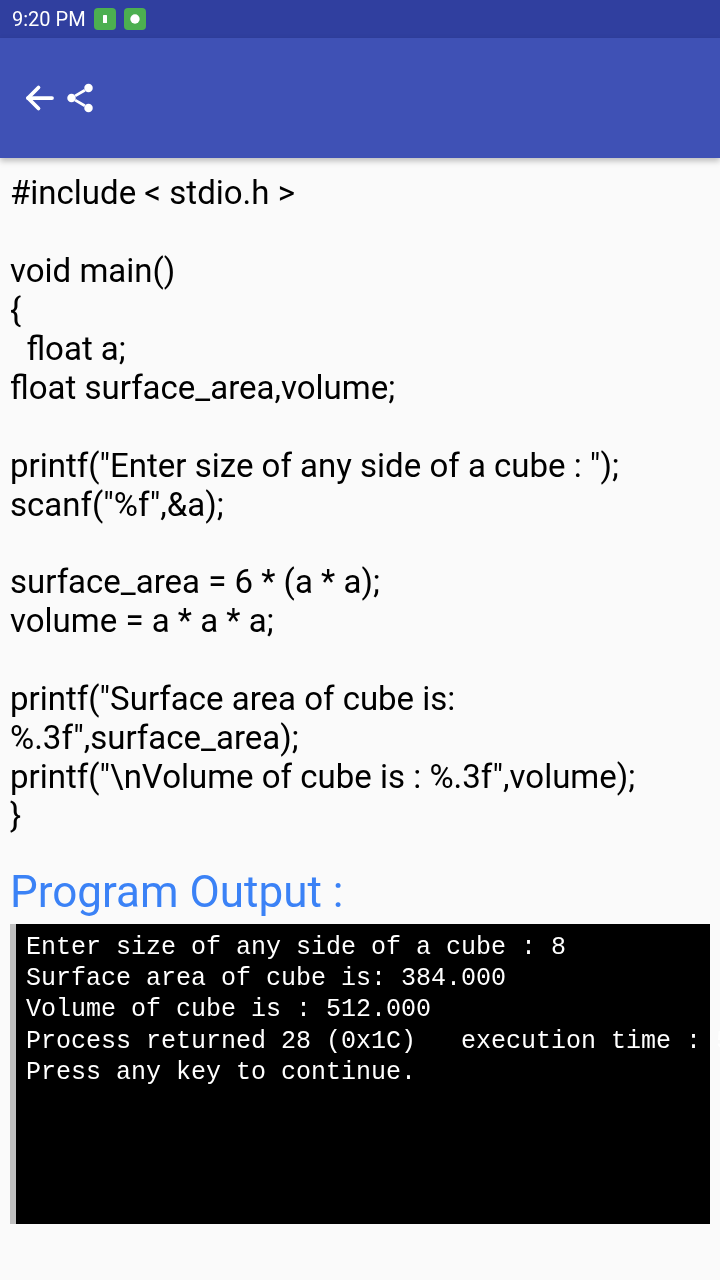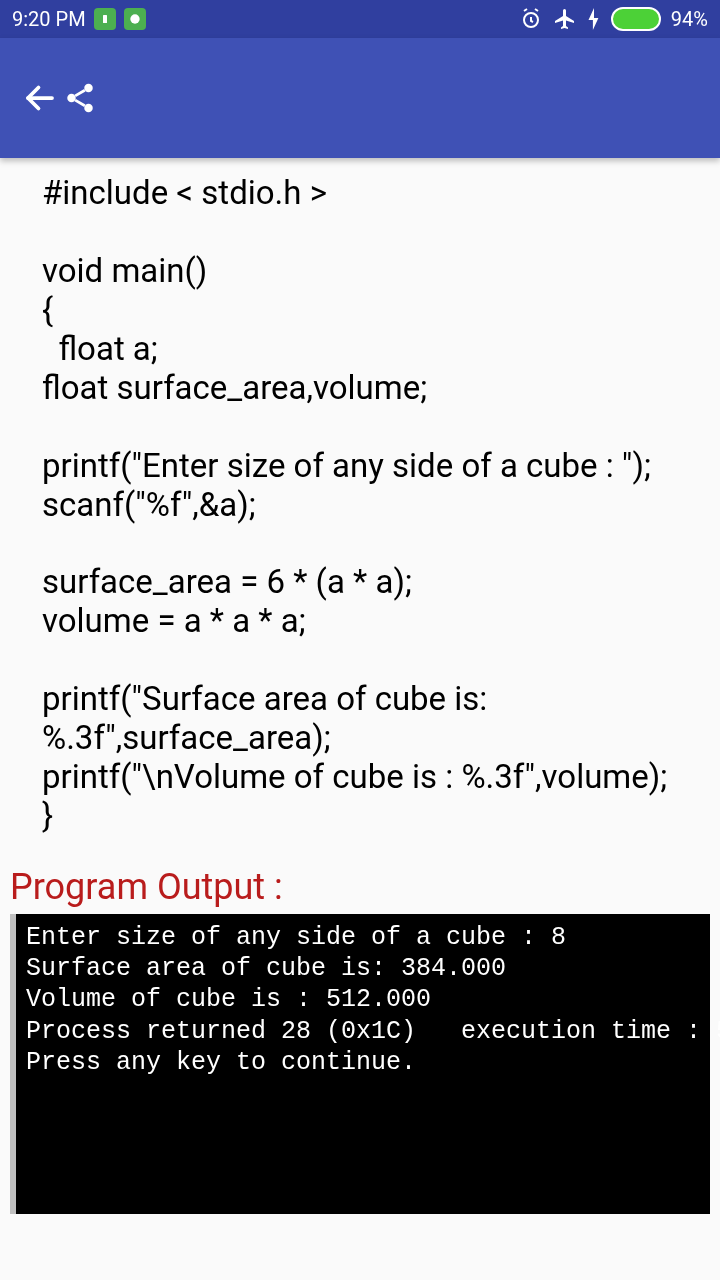--- a/index.html
+++ b/index.html
@@ -52,25 +52,24 @@
   .content {
     padding: 16px 10px;
   }
   .code {
     font-family: Roboto, Arial, sans-serif;
     font-size: 33px;
     line-height: 1.18;
     color: #000;
     white-space: pre-wrap;
     word-wrap: break-word;
-    margin-left: 32px;
   }
   .output-heading {
-    font-size: 36px;
-    color: #b91c1c;
+    font-size: 44px;
+    color: #3b82f6;
     margin-top: 30px;
     margin-bottom: 6px;
   }
   .console {
     background: #000;
     color: #fff;
     font-family: "Courier New", monospace;
     font-size: 25px;
     line-height: 1.25;
     padding: 8px 10px;
@@ -89,40 +88,20 @@
     <span class="sq-icon sq1">
       <svg width="12" height="12" viewBox="0 0 24 24" fill="#fff">
           <rect x="8" y="4" width="8" height="16" rx="1"></rect>
         </svg>
     </span>
     <span class="sq-icon sq2">
       <svg width="14" height="14" viewBox="0 0 24 24" fill="#fff">
           <circle cx="12" cy="12" r="8"></circle>
         </svg>
     </span>
-  </div>
-  <div class="status-right">
-    <span>
-      <svg width="24" height="24" viewBox="0 0 24 24" fill="none" stroke="#fff" stroke-width="2">
-          <circle cx="12" cy="13" r="7"></circle>
-          <path d="M12 10v4l2 1M5 4l3-2M19 4l-3-2"></path>
-        </svg>
-    </span>
-    <span>
-      <svg width="24" height="24" viewBox="0 0 24 24" fill="#fff">
-          <path d="M21 16v-2l-8-5V3.5a1.5 1.5 0 0 0-3 0V9l-8 5v2l8-2.5V19l-2 1.5V22l3.5-1 3.5 1v-1.5L13 19v-5.5l8 2.5z"></path>
-        </svg>
-    </span>
-    <span>
-      <svg width="14" height="22" viewBox="0 0 12 20" fill="#fff">
-          <path d="M6 0L1 11h4v9l5-11H6z"></path>
-        </svg>
-    </span>
-    <span class="battery-pill"></span>
-    <span>94%</span>
   </div>
 </div>
 
 <div class="app-bar">
   <div class="back-btn">
     <svg width="36" height="36" viewBox="0 0 24 24" fill="none" stroke="#fff" stroke-width="2.5" stroke-linecap="round" stroke-linejoin="round">
         <line x1="20" y1="12" x2="4" y2="12"></line>
         <polyline points="11 5 4 12 11 19"></polyline>
       </svg>
   </div>

